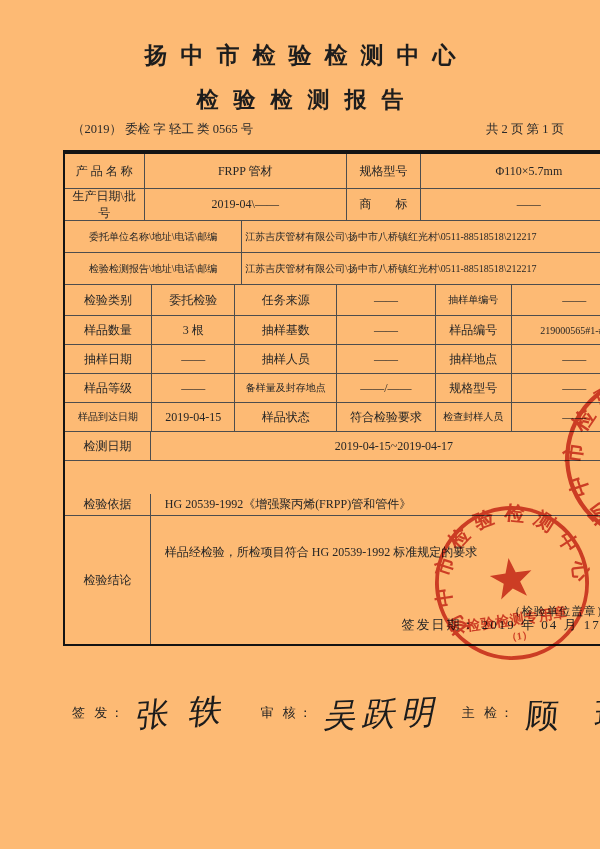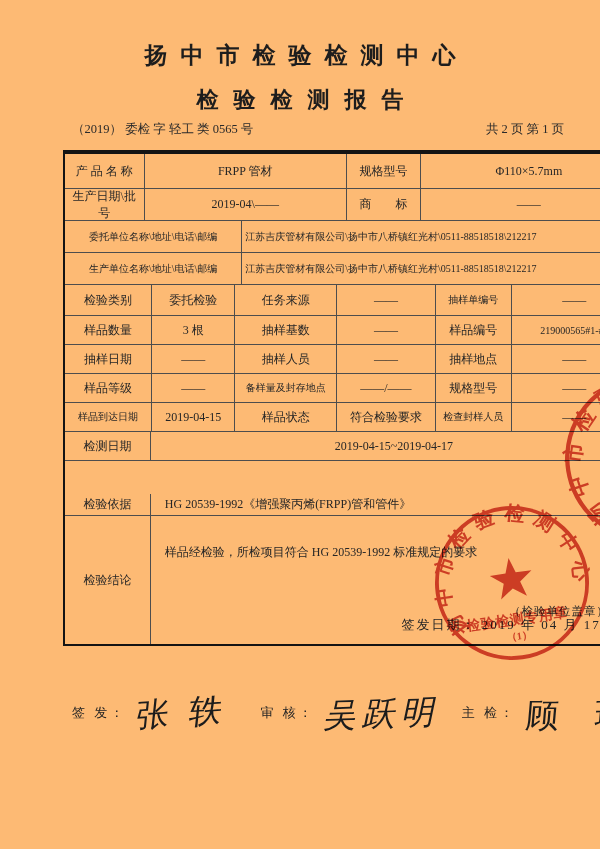--- a/index.html
+++ b/index.html
@@ -86,21 +86,21 @@
       <div class="cell c4c">商　　标</div>
       <div class="cell c4d">——</div>
     </div>
 
     <div class="row h32">
       <div class="cell c2a small">委托单位名称\地址\电话\邮编</div>
       <div class="cell c2b left small">江苏吉庆管材有限公司\扬中市八桥镇红光村\0511-88518518\212217</div>
     </div>
 
     <div class="row h32">
-      <div class="cell c2a small">生产单位名称\地址\电话\邮编</div>
+      <div class="cell c2a small">检验检测报告\地址\电话\邮编</div>
       <div class="cell c2b left small">江苏吉庆管材有限公司\扬中市八桥镇红光村\0511-88518518\212217</div>
     </div>
 
     <div class="row h31">
       <div class="cell c6a">检验类别</div>
       <div class="cell c6b">委托检验</div>
       <div class="cell c6c">任务来源</div>
       <div class="cell c6d">——</div>
       <div class="cell c6e small">抽样单编号</div>
       <div class="cell c6f">——</div>

